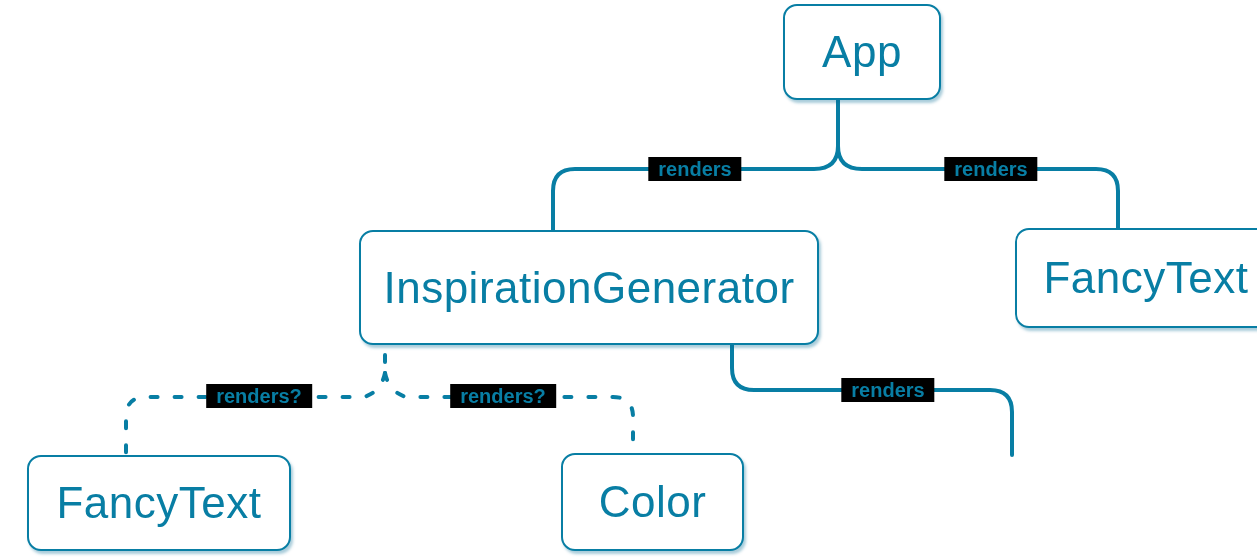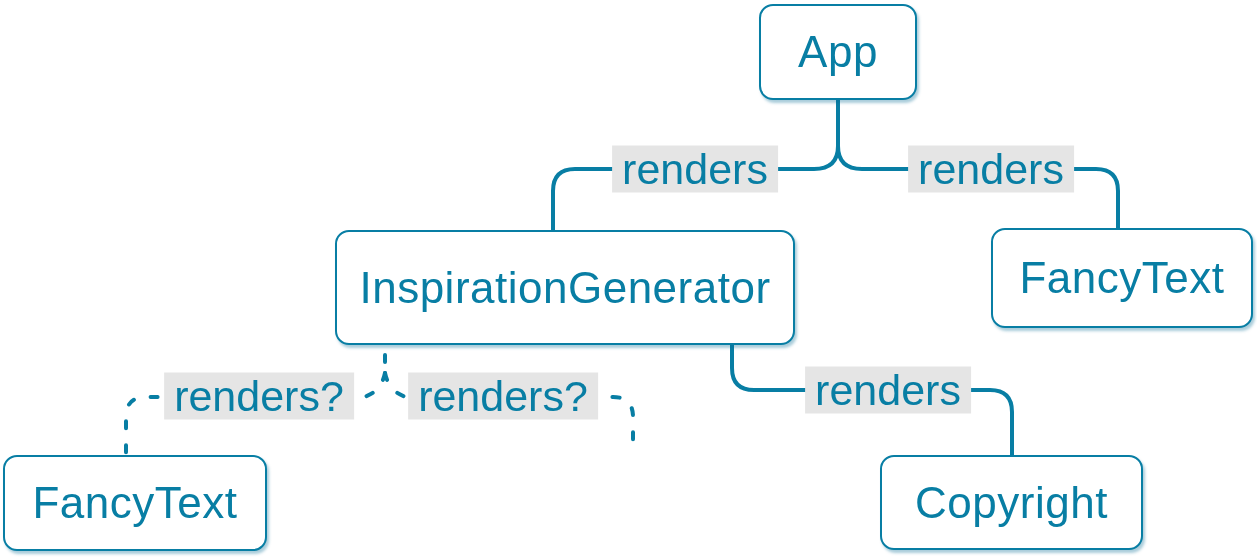--- a/index.html
+++ b/index.html
@@ -35,29 +35,30 @@
     justify-content: center;
     background: var(--node-fill);
     border: 2px solid var(--accent);
     border-radius: 14px;
     box-shadow: 2px 3px 3px rgba(8, 110, 150, 0.35);
     color: var(--accent);
     font-size: 44px;
     font-weight: 500;
     letter-spacing: 0.5px;
     white-space: nowrap;
+    margin-left: 24px;
   }
   .edge-label {
     position: absolute;
     transform: translate(-50%, -50%);
-    background: #e5e5e5;
+    background: #000000;
     padding: 2px 10px;
     color: var(--accent);
-    font-size: 43px;
-    font-weight: 400;
+    font-size: 20px;
+    font-weight: 700;
     line-height: 1;
     white-space: nowrap;
   }
 </style>
 </head>
 <body>
 
 <div class="canvas">
 
   <svg class="edges-layer" viewBox="0 0 1257 560" aria-hidden="true">
@@ -78,24 +79,24 @@
   </div>
 
   <div class="node" style="left:991px; top:228px; width:262px; height:100px;">
     <span>FancyText</span>
   </div>
 
   <div class="node" style="left:3px; top:455px; width:264px; height:96px;">
     <span>FancyText</span>
   </div>
 
+  <div class="node" style="left:537px; top:453px; width:183px; height:98px;">
+    <span>Color</span>
+  </div>
 
-  <div class="node" style="left:880px; top:455px; width:263px; height:95px;">
-    <span>Copyright</span>
-  </div>
 
   <span class="edge-label" style="left:695px; top:169px;">renders</span>
   <span class="edge-label" style="left:991px; top:169px;">renders</span>
   <span class="edge-label" style="left:259px; top:396px;">renders?</span>
   <span class="edge-label" style="left:503px; top:396px;">renders?</span>
   <span class="edge-label" style="left:888px; top:390px;">renders</span>
 
 </div>
 
 </body></html>

